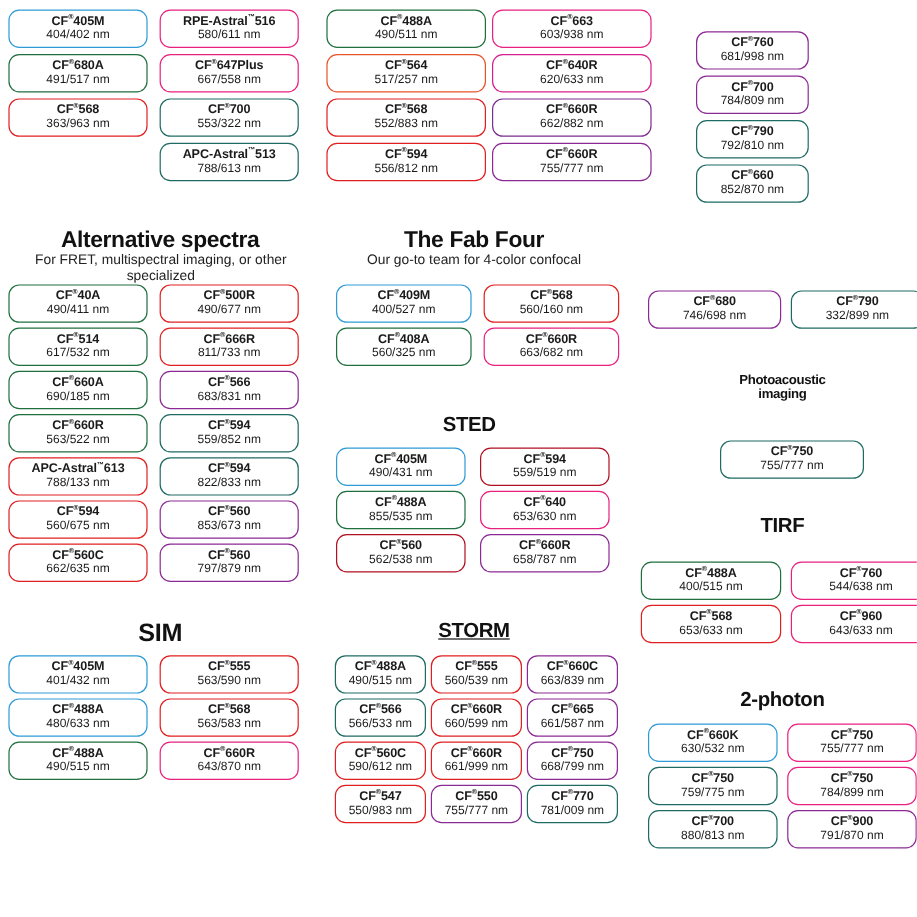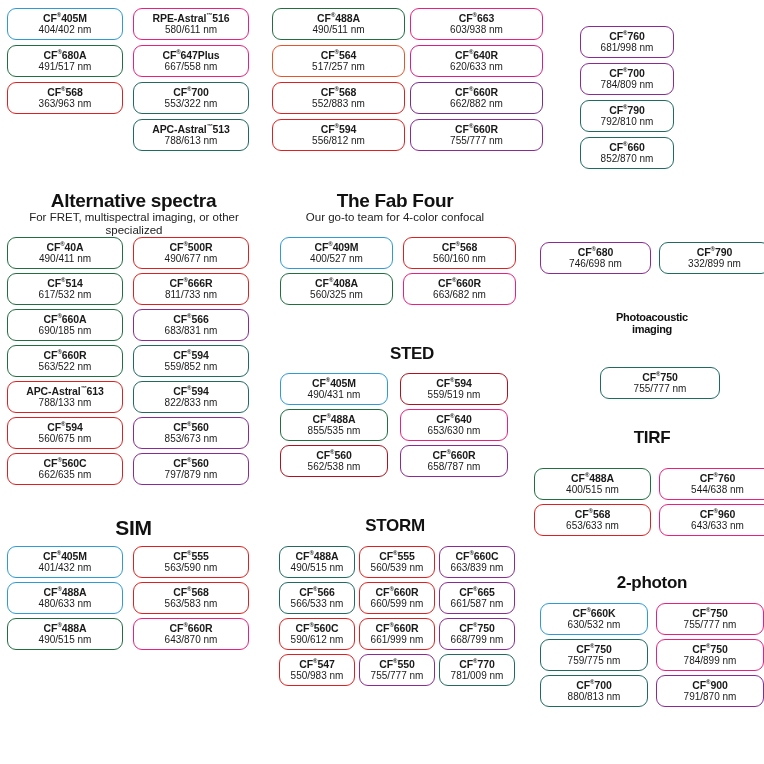--- a/index.html
+++ b/index.html
@@ -85,27 +85,27 @@
 <div></div>
 
 <div class="sec-title h-alt" style="left:7px; top:190px; width:253px;">Alternative spectra</div>
 <div class="sec-sub" style="left:0px; top:211px; width:268px;">For FRET, multispectral imaging, or other specialized</div>
 <div></div>
 
 <div class="sec-title h-fab" style="left:270px; top:190px; width:250px;">The Fab Four</div>
 <div class="sec-sub" style="left:270px; top:211px; width:250px;">Our go-to team for 4-color confocal</div>
 <div></div>
 
-<div class="sec-title h-sted" style="left:287px; top:344px; width:250px;text-align:center;">STED</div>
+<div class="sec-title h-sted" style="left:266px; top:344px; width:250px;text-align:center;">STED</div>
 <div></div>
 
 <div class="sec-title h-sim" style="left:7px; top:516px; width:253px;">SIM</div>
 <div></div>
 
-<div class="sec-title h-storm" style="left:275px; top:516px; width:240px;">STORM</div>
+<div class="sec-title h-storm" style="left:275px; top:516px; width:240px;text-decoration:underline;">STORM</div>
 <div></div>
 
 <div></div>
 
 <div class="sec-title h-pa" style="left:540px; top:311px; width:224px;">
   <span>Photoacoustic</span><br>
   <span>imaging</span>
 </div>
 <div></div>
 

